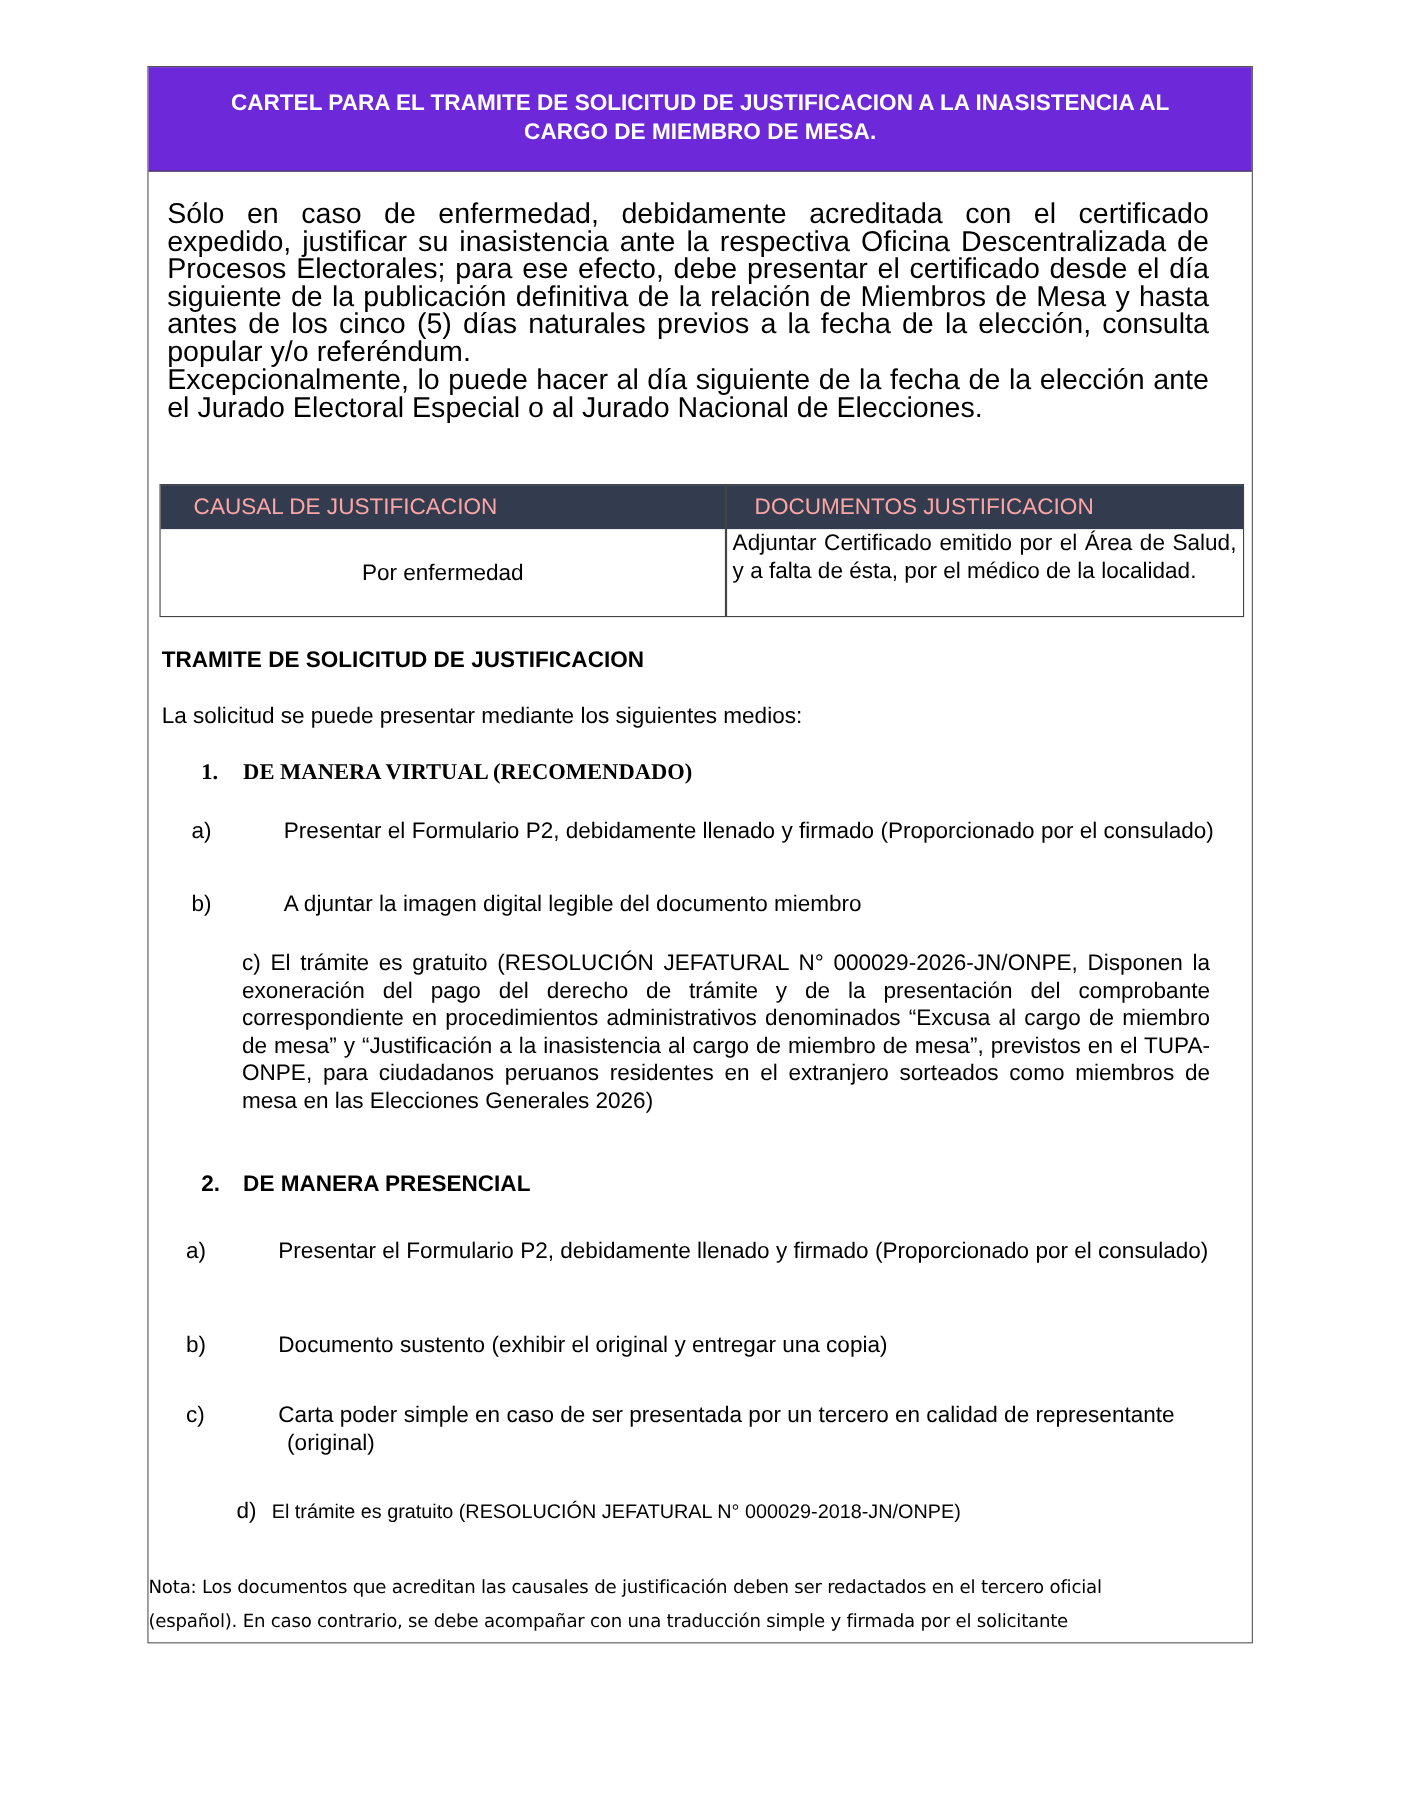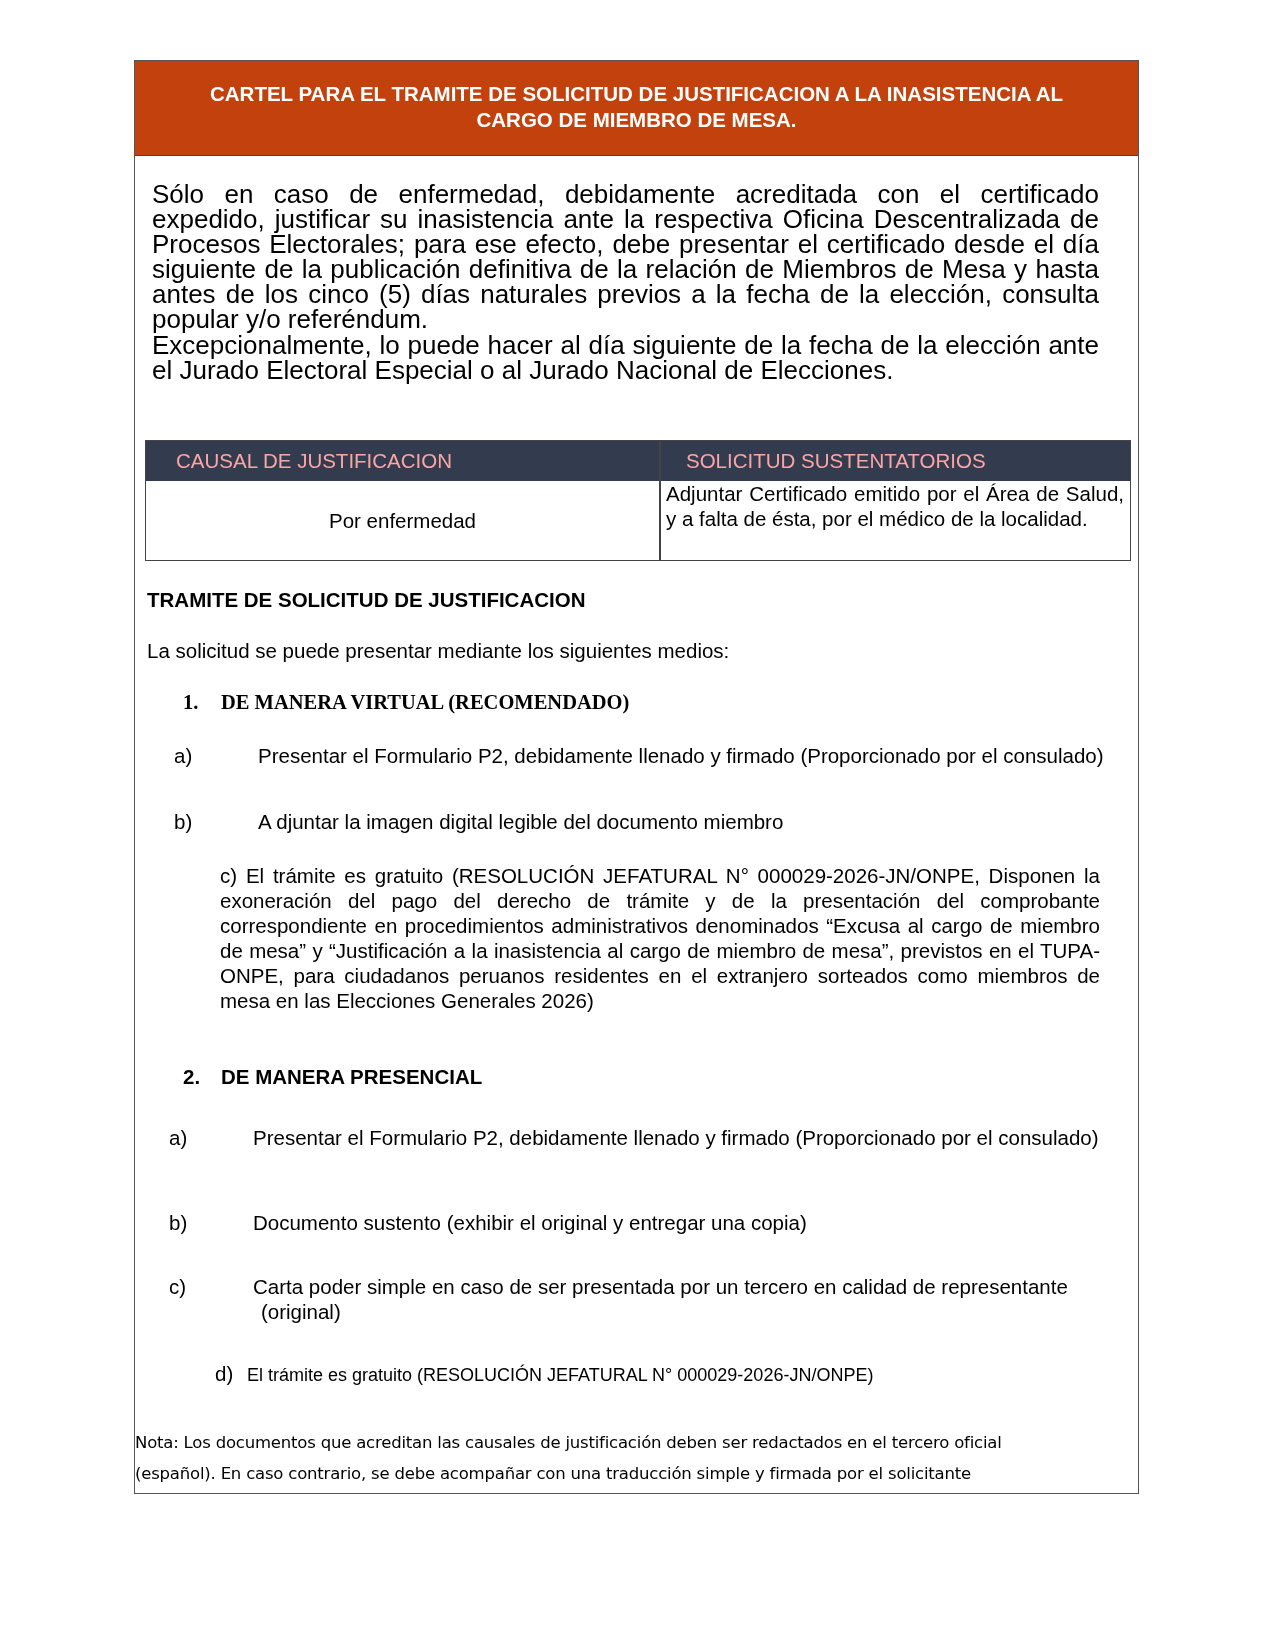--- a/index.html
+++ b/index.html
@@ -1,20 +1,20 @@
 <!DOCTYPE html>
 <html><head>
 <meta charset="utf-8">
 <style>
   html, body { margin: 0; padding: 0; background: #ffffff; }
   body { width: 1275px; height: 1650px; position: relative; overflow: hidden;
          font-family: "Liberation Sans", sans-serif; color: #000; }
   .frame { position: absolute; left: 134px; top: 60px; width: 1005px; height: 1434px;
            border: 1.5px solid #555; box-sizing: border-box; }
-  .banner { position: absolute; left: 0; top: 0; right: 0; height: 95px; background: #c2410c;
+  .banner { position: absolute; left: 0; top: 0; right: 0; height: 95px; background: #6d28d9;
             border-bottom: 1.5px solid #444; color: #fff; font-weight: bold; font-size: 20.5px;
             text-align: center; line-height: 26px; box-sizing: border-box; padding-top: 20px; }
   .para { position: absolute; left: 17px; width: 947px; font-size: 26px; line-height: 25px;
           text-align: justify; }
   .p1 { top: 121px; }
   .p2 { top: 272px; }
   .table { position: absolute; left: 10px; top: 379px; width: 986px; height: 121px;
            border: 1.5px solid #444; box-sizing: border-box; }
   .thead { position: absolute; left: 0; top: 0; right: 0; height: 40px; background: #323c4e; color: #fca5a5;
            font-size: 20.5px; }
@@ -57,21 +57,21 @@
 
   <div class="para p1">Sólo en caso de enfermedad, debidamente acreditada con el certificado expedido, justificar su inasistencia ante la respectiva Oficina Descentralizada de Procesos Electorales; para ese efecto, debe presentar el certificado desde el día siguiente de la publicación definitiva de la relación de Miembros de Mesa y hasta antes de los cinco (5) días naturales previos a la fecha de la elección, consulta popular y/o referéndum.</div>
 
   <div class="para p2">
     <div style="text-align: justify;">Excepcionalmente, lo puede hacer al día siguiente de la fecha de la elección ante el Jurado Electoral Especial o al Jurado Nacional de Elecciones.</div>
   </div>
 
   <div class="table">
     <div class="thead">
       <span class="th th1">CAUSAL DE JUSTIFICACION</span>
-      <span class="th th2">SOLICITUD SUSTENTATORIOS</span>
+      <span class="th th2">DOCUMENTOS JUSTIFICACION</span>
     </div>
     <div class="vdiv"></div>
     <div class="td1">Por enfermedad</div>
     <div class="td2">Adjuntar   Certificado emitido por el Área de Salud, y a falta de ésta, por el médico de la localidad.</div>
   </div>
 
   <div class="h-section">TRAMITE DE SOLICITUD DE JUSTIFICACION</div>
   <div class="intro">La solicitud se puede presentar mediante los siguientes medios:</div>
 
   <div class="num n1">
@@ -93,20 +93,20 @@
   <div class="item hang p-a">
     <span class="mk">a)</span><span>Presentar el Formulario P2, debidamente llenado y firmado (Proporcionado por el consulado)</span>
   </div>
   <div class="item hang p-b">
     <span class="mk">b)</span><span>Documento sustento (exhibir el original y entregar una copia)</span>
   </div>
   <div class="item hang p-c">
     <span class="mk">c)</span><span>Carta poder simple en caso de ser presentada por un tercero en calidad de representante (original)</span>
   </div>
   <div class="item p-d">
-    <span class="mk" style="width:32px">d)</span><span class="small">El trámite es gratuito (RESOLUCIÓN JEFATURAL N° 000029-2026-JN/ONPE)</span>
+    <span class="mk" style="width:32px">d)</span><span class="small">El trámite es gratuito (RESOLUCIÓN JEFATURAL N° 000029-2018-JN/ONPE)</span>
   </div>
 
   <div class="nota">
     <div>Nota: Los documentos que acreditan las causales de justificación deben ser redactados en el tercero oficial</div>
     <div>(español). En caso contrario, se debe acompañar con una traducción simple y firmada por el solicitante</div>
   </div>
 </div>
 
 </body></html>

